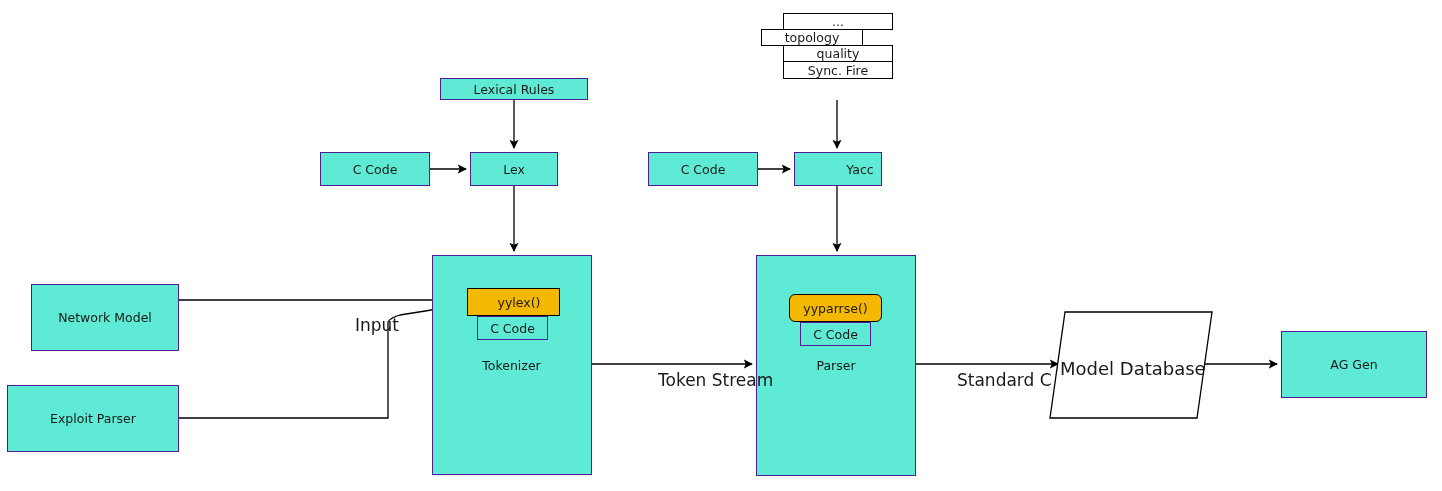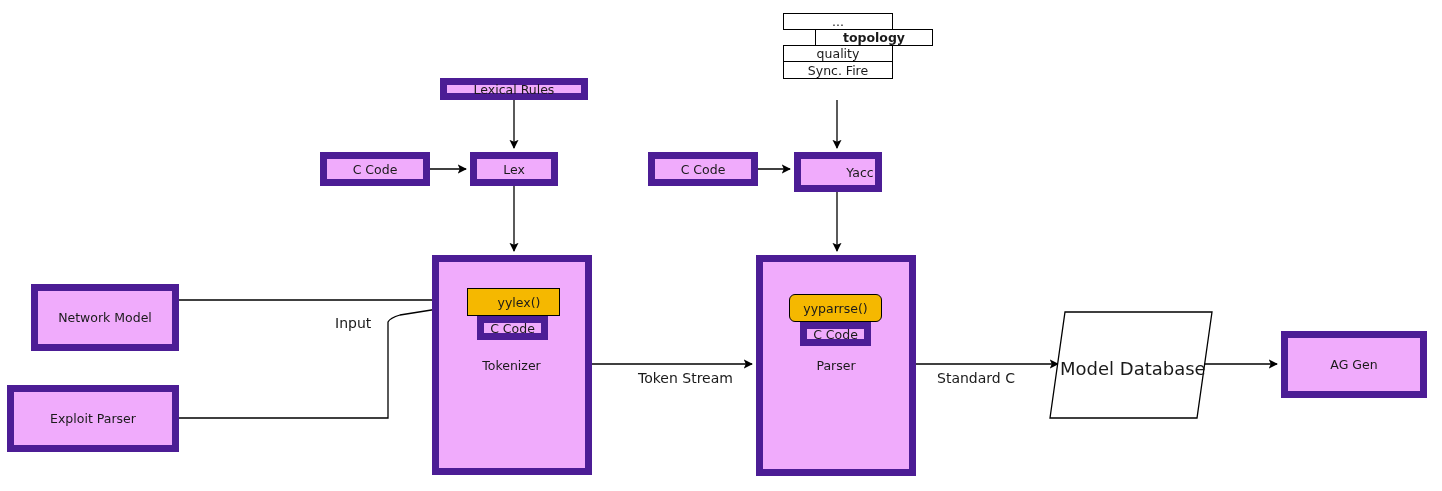--- a/index.html
+++ b/index.html
@@ -22,22 +22,22 @@
     position: absolute;
     left: 0;
     top: 0;
     width: 1442px;
     height: 491px;
     pointer-events: none;
   }
   .node {
     position: absolute;
     box-sizing: border-box;
-    border: 7px solid #4c1d95;
-    background: #f0abfc;
+    border: 1px solid #4c1d95;
+    background: #5eead4;
     display: flex;
     align-items: center;
     justify-content: center;
     text-align: center;
     font-size: 12.5px;
     color: #1a1a1a;
     line-height: 1.2;
   }
   .node.accent {
     background: #f5b800;
@@ -49,24 +49,25 @@
     border: 1px solid #000000;
     background: #ffffff;
     display: flex;
     align-items: center;
     justify-content: center;
     font-size: 12.5px;
     color: #1a1a1a;
   }
   .edge-label {
     position: absolute;
-    font-size: 14px;
+    font-size: 17px;
     color: #1a1a1a;
     white-space: nowrap;
     background: transparent;
+    margin-left: 20px;
   }
   .container-label {
     position: absolute;
     font-size: 12.5px;
     color: #1a1a1a;
     white-space: nowrap;
     text-align: center;
   }
   .parallelogram-label {
     position: absolute;
@@ -108,21 +109,21 @@
     <path d="M 916 364 L 1058 364" stroke="#000000" stroke-width="1.3" fill="none" marker-end="url(#arrow)"></path>
 
     <path d="M 1203 364 L 1277 364" stroke="#000000" stroke-width="1.3" fill="none" marker-end="url(#arrow)"></path>
 
     <path d="M 1065 312 L 1212 312 L 1197 418 L 1050 418 Z" stroke="#000000" stroke-width="1.3" fill="#ffffff"></path>
   </svg>
 
   <div class="stack-row" style="left:783px; top:13px; width:110px; height:17px;">
     <span>...</span>
   </div>
-  <div class="stack-row" style="left:815px; top:29px; width:118px; height:17px;font-weight:bold;">
+  <div class="stack-row" style="left:761px; top:29px; width:102px; height:17px;">
     <span>topology</span>
   </div>
   <div class="stack-row" style="left:783px; top:45px; width:110px; height:17px;">
     <span>quality</span>
   </div>
   <div class="stack-row" style="left:783px; top:61px; width:110px; height:18px;">
     <span>Sync. Fire</span>
   </div>
 
   <div class="node" style="left:440px; top:78px; width:148px; height:22px;">
@@ -131,21 +132,21 @@
 
   <div class="node" style="left:320px; top:152px; width:110px; height:34px;">
     <span>C Code</span>
   </div>
   <div class="node" style="left:470px; top:152px; width:88px; height:34px;">
     <span>Lex</span>
   </div>
   <div class="node" style="left:648px; top:152px; width:110px; height:34px;">
     <span>C Code</span>
   </div>
-  <div class="node" style="left:794px; top:152px; width:88px; height:40px;padding-left:44px;">
+  <div class="node" style="left:794px; top:152px; width:88px; height:34px;padding-left:44px;">
     <span>Yacc</span>
   </div>
 
   <div class="node" style="left:15px; top:284px; width:148px; height:67px;margin-left:16px;">
     <span>Network Model</span>
   </div>
   <div class="node" style="left:7px; top:385px; width:172px; height:67px;">
     <span>Exploit Parser</span>
   </div>
 

